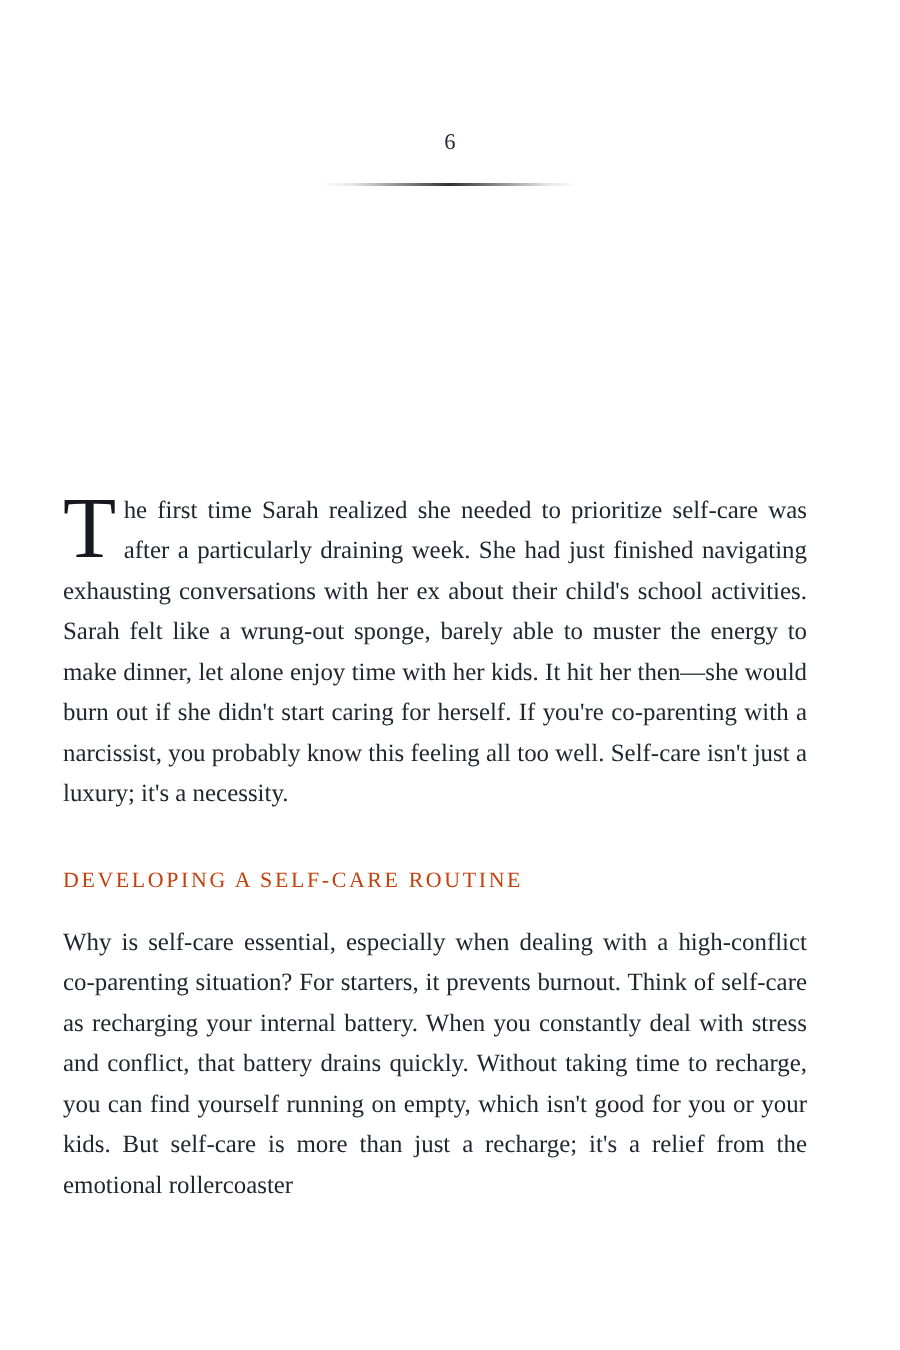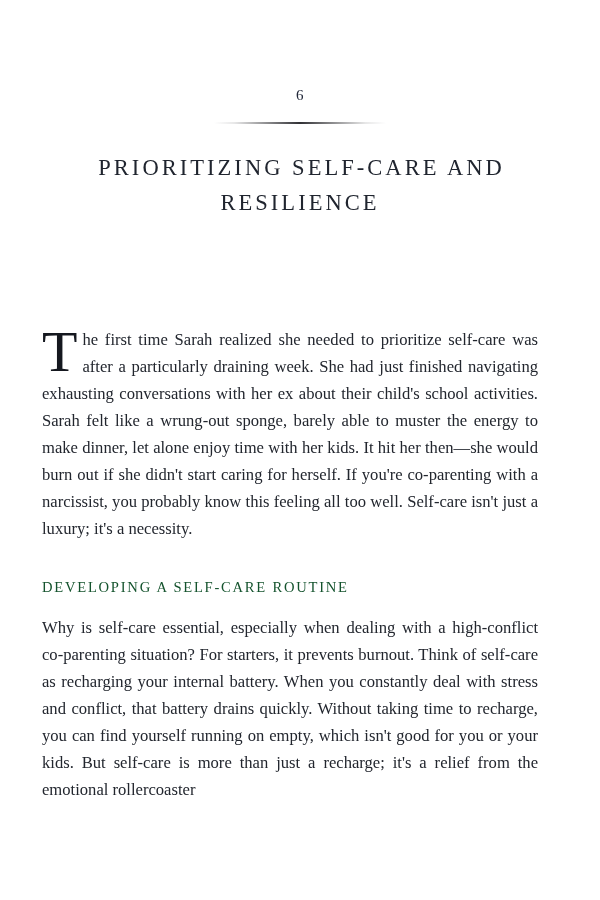--- a/index.html
+++ b/index.html
@@ -93,38 +93,37 @@
   }
 
   .section-heading {
     margin: 0;
     padding: 0;
     font-family: "Liberation Serif", "DejaVu Serif", serif;
     font-size: 14.6px;
     font-weight: 400;
     line-height: 22px;
     letter-spacing: 0.12em;
-    color: #14532d;
+    color: #c2410c;
     text-align: left;
   }
 
   .gap-before-heading { height: 34px; }
   .gap-after-heading  { height: 16px; }
 </style>
 </head>
 <body>
 
 <div class="page">
 
   <div class="chapter-opener">
     <div class="chapter-number">6</div>
 
     <div class="chapter-rule"></div>
 
-    <h1 class="chapter-title">PRIORITIZING SELF-CARE AND RESILIENCE</h1>
   </div>
 
   <div class="body-block">
 
     <p class="body-text dropcap-para">The first time Sarah realized she needed to prioritize self-care was after a particularly draining week. She had just finished navigating exhausting conversations with her ex about their child's school activities. Sarah felt like a wrung-out sponge, barely able to muster the energy to make dinner, let alone enjoy time with her kids. It hit her then—she would burn out if she didn't start caring for herself. If you're co-parenting with a narcissist, you probably know this feeling all too well. Self-care isn't just a luxury; it's a necessity.</p>
 
     <div class="gap-before-heading"></div>
 
     <h2 class="section-heading">DEVELOPING A SELF-CARE ROUTINE</h2>
 

